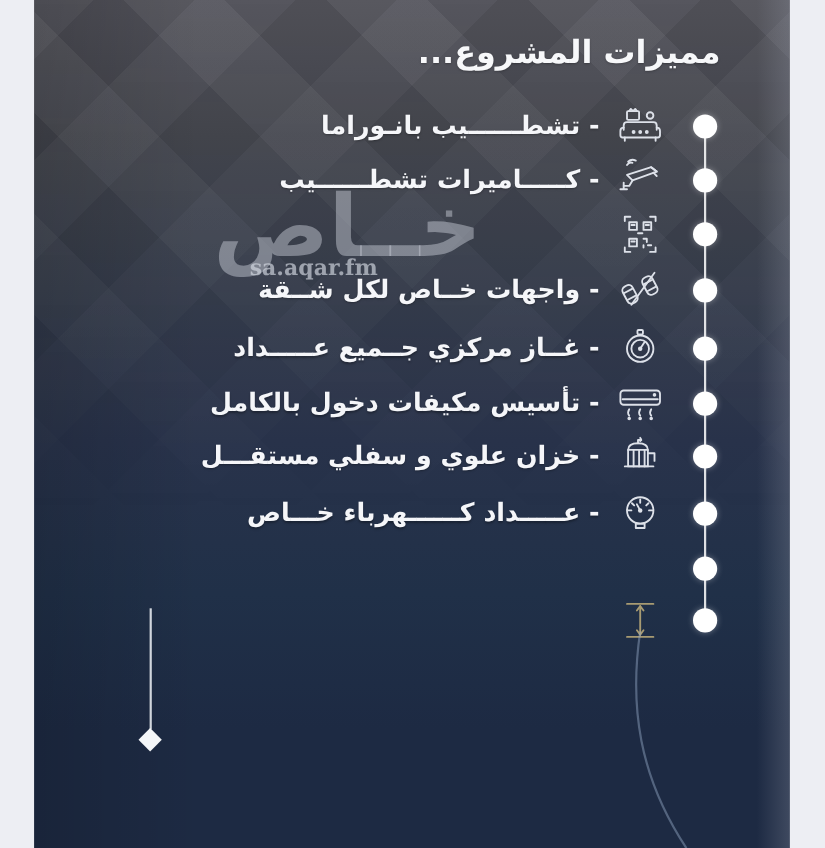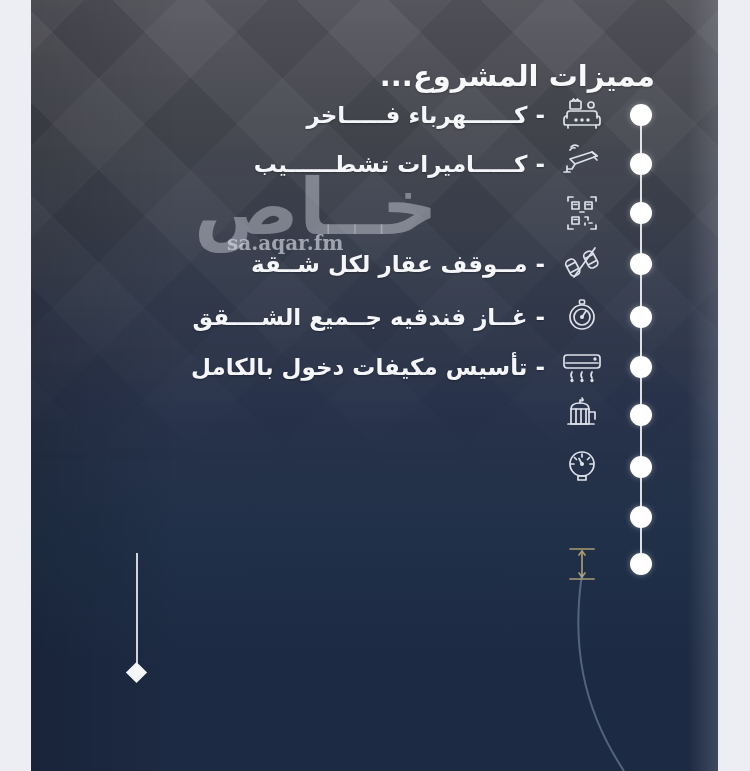--- a/index.html
+++ b/index.html
@@ -28,21 +28,20 @@
   }
   .right-soft-band {
     position:absolute; right:0; top:0; width:30px; height:100%;
     background:linear-gradient(90deg, transparent, rgba(150,155,170,0.28));
   }
   .page-title {
     position:absolute; top:30px; right:63px;
     color:#f7f8fa; font-size:29px; font-weight:bold; letter-spacing:0;
     text-shadow:0 1px 2px rgba(0,0,0,0.25);
     white-space:nowrap;
-    margin-top:29px;
   }
   
   .timeline-line {
     position:absolute; right:76px; top:115px; width:2px; height:450px;
     background:rgba(255,255,255,0.85);
   }
   .dot {
     position:absolute; right:66px; width:22px; height:22px; border-radius:50%;
     background:#ffffff; box-shadow:0 0 6px rgba(255,255,255,0.35);
   }
@@ -117,21 +116,21 @@
           <path d="M14 7 l1.5 -2 l2 2 l2 -2 l1.5 2"></path>
         <circle cx="33" cy="11" r="3"></circle>
         <path d="M9 22 q-3 0 -3 3 v4 q0 2 2 2 h32 q2 0 2 -2 v-4 q0 -3 -3 -3"></path>
         <path d="M9 24 v-4 q0 -3 3 -3 h24 q3 0 3 3 v4"></path>
         <circle cx="18" cy="26" r="0.9" fill="#dde1e9"></circle>
           <circle cx="24" cy="26" r="0.9" fill="#dde1e9"></circle>
           <circle cx="30" cy="26" r="0.9" fill="#dde1e9"></circle>
         <path d="M10 31 v3 M38 31 v3"></path>
       </svg>
     </span>
-    <span class="label">- كــــــهرباء فـــــاخر</span>
+    <span class="label">- تشطــــــيب بانـوراما</span>
   </div>
 
   <div class="row" style="top:140px">
     <span class="icon">
       <svg class="ic" width="48" height="42" viewBox="0 0 48 42">
         <path d="M12 16 L34 9 L39 13 L17 21 Z"></path>
         <path d="M34 9 L39 13 M36 14 l3 3"></path>
         <path d="M17 21 l-3 5 h-5"></path>
         <path d="M9 23 v6 M6 29 h6"></path>
         <path d="M12 7 q2 -3 5 -2 M13 4 q3 -3 7 -1"></path>
@@ -161,34 +160,34 @@
           <rect x="10" y="16" width="10" height="17" rx="4"></rect>
           <path d="M11 21 h8 M11 28 h8"></path>
         </g>
         <g transform="rotate(-28 33 17)">
           <rect x="28" y="8" width="10" height="17" rx="4"></rect>
           <path d="M29 13 h8 M29 20 h8"></path>
         </g>
         <path d="M16 34 L37 5"></path>
       </svg>
     </span>
-    <span class="label">- مــوقف عقار لكل شــقة</span>
+    <span class="label">- واجهات خــاص لكل شــقة</span>
   </div>
 
   <div class="row" style="top:293px">
     <span class="icon">
       <svg class="ic" width="48" height="42" viewBox="0 0 48 42">
         <rect x="21.5" y="4" width="5" height="4" rx="1"></rect>
         <circle cx="24" cy="21" r="12"></circle>
         <circle cx="24" cy="21" r="8"></circle>
         <path d="M24 21 L28 15"></path>
         <circle cx="24" cy="21" r="1.2" fill="#dde1e9"></circle>
       </svg>
     </span>
-    <span class="label">- غــاز فندقيه جــميع الشــــقق</span>
+    <span class="label">- غــاز مركزي جــميع عـــــداد</span>
   </div>
 
   <div class="row" style="top:343px">
     <span class="icon">
       <svg class="ic" width="48" height="42" viewBox="0 0 48 42">
         <rect x="6" y="9" width="36" height="13" rx="3"></rect>
         <path d="M8 17 h32"></path>
         <circle cx="37" cy="13" r="0.8" fill="#dde1e9"></circle>
         <path d="M14 26 q-2 3 0 6 M24 26 q-2 3 0 6 M34 26 q-2 3 0 6"></path>
         <circle cx="14" cy="34.5" r="0.8" fill="#dde1e9"></circle>
@@ -203,32 +202,34 @@
     <span class="icon">
       <svg class="ic" width="48" height="42" viewBox="0 0 48 42">
         <path d="M13 15 q0 -6 9 -6 q9 0 9 6"></path>
         <rect x="13" y="15" width="18" height="15"></rect>
         <path d="M18 15 v15 M23 15 v15 M28 15 v15"></path>
         <path d="M22 9 v-3 h3 M31 18 h6 v4 M37 22 v3"></path>
         <path d="M10 30 h26"></path>
         <path d="M24 4 q1.5 1.5 0 3"></path>
       </svg>
     </span>
+    <span class="label">- خزان علوي و سفلي مستقـــل</span>
   </div>
 
   <div class="row" style="top:443px">
     <span class="icon">
       <svg class="ic" width="48" height="42" viewBox="0 0 48 42">
         <circle cx="24" cy="18" r="12"></circle>
         <path d="M24 8 v3 M16.5 11.5 l2 2 M31.5 11.5 l-2 2 M13 18 h3 M32 18 h3"></path>
         <path d="M24 18 L21 12.5"></path>
         <circle cx="24" cy="18" r="1.2" fill="#dde1e9"></circle>
         <path d="M20 30 h8 v4 h-8 z"></path>
       </svg>
     </span>
+    <span class="label">- عـــــداد كــــــهرباء خـــاص</span>
   </div>
 
 
   <div class="row" style="top:540px">
     <span class="icon">
       <svg class="ic tan" width="48" height="42" viewBox="0 0 48 42">
         <path d="M12 6 h24 M12 36 h24"></path>
         <path d="M24 8 v26"></path>
         <path d="M21 12 l3 -4 l3 4 M21 30 l3 4 l3 -4"></path>
       </svg>

